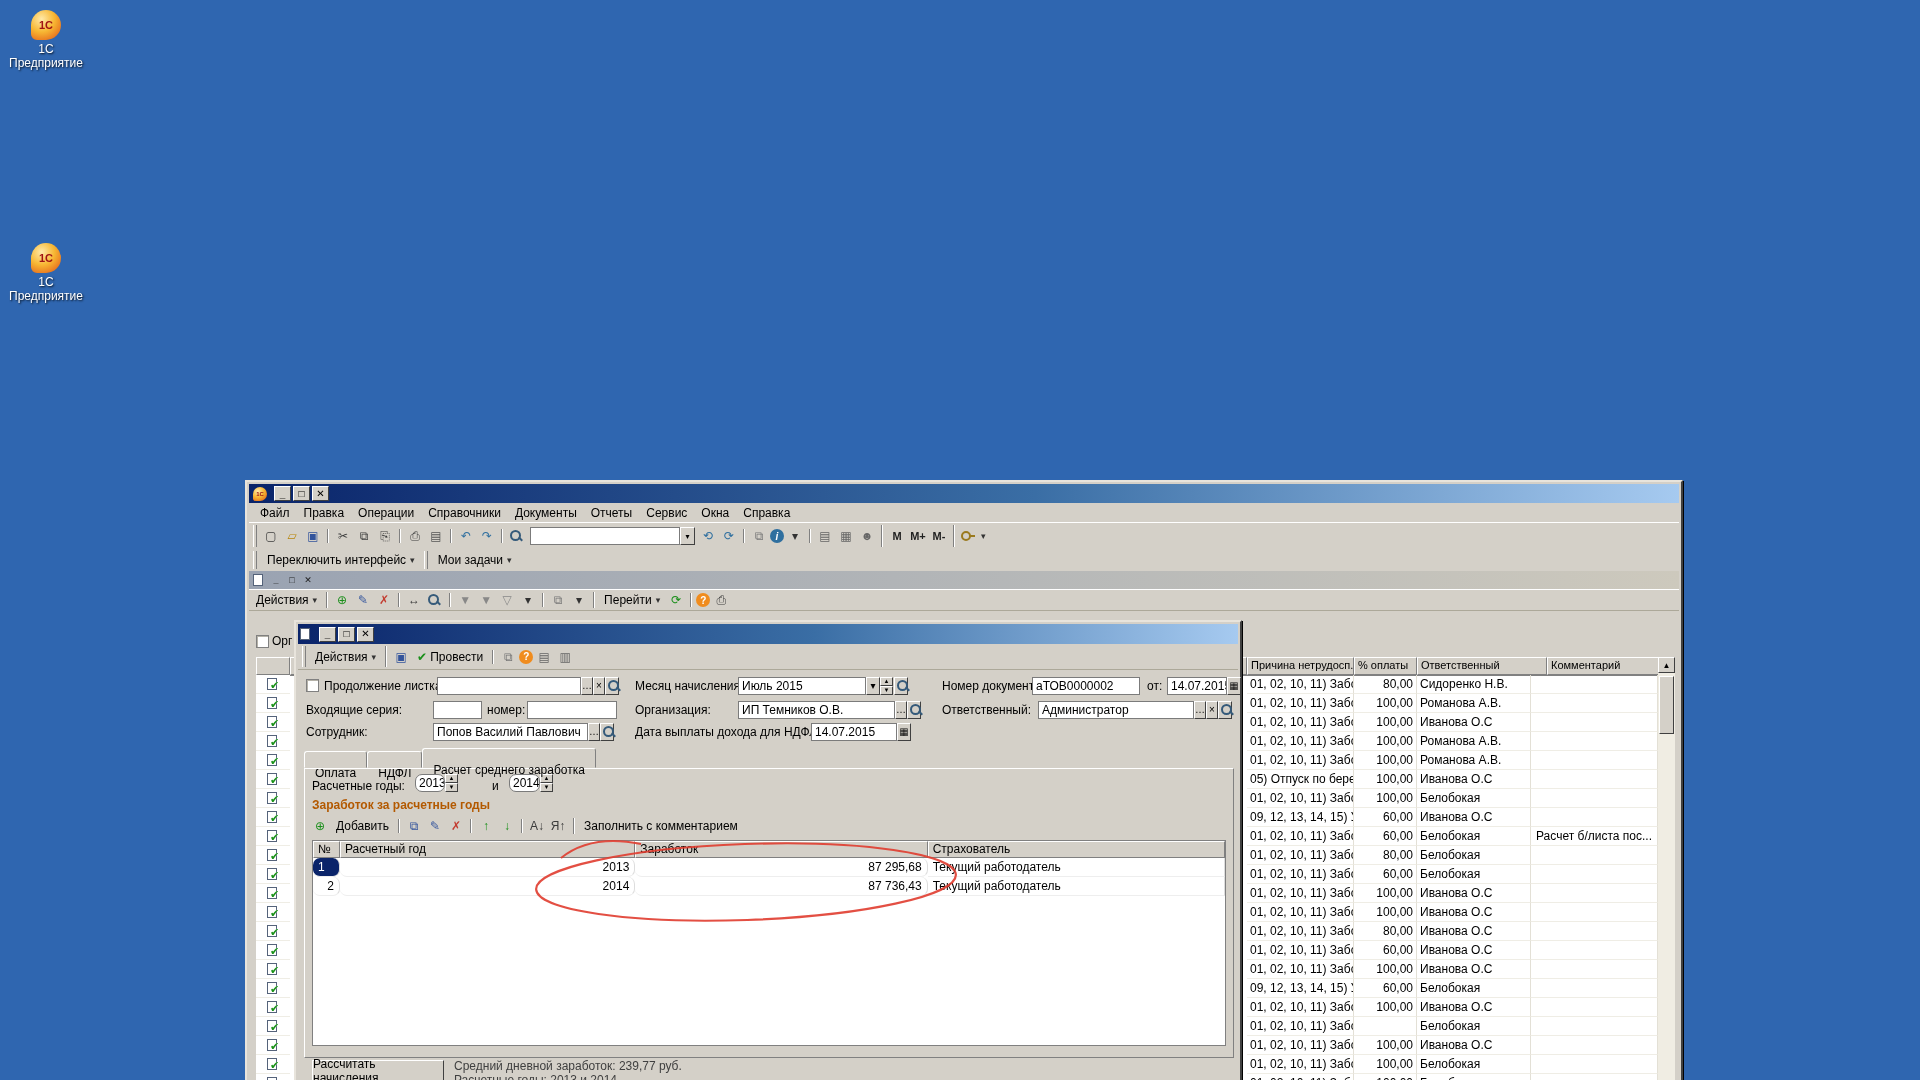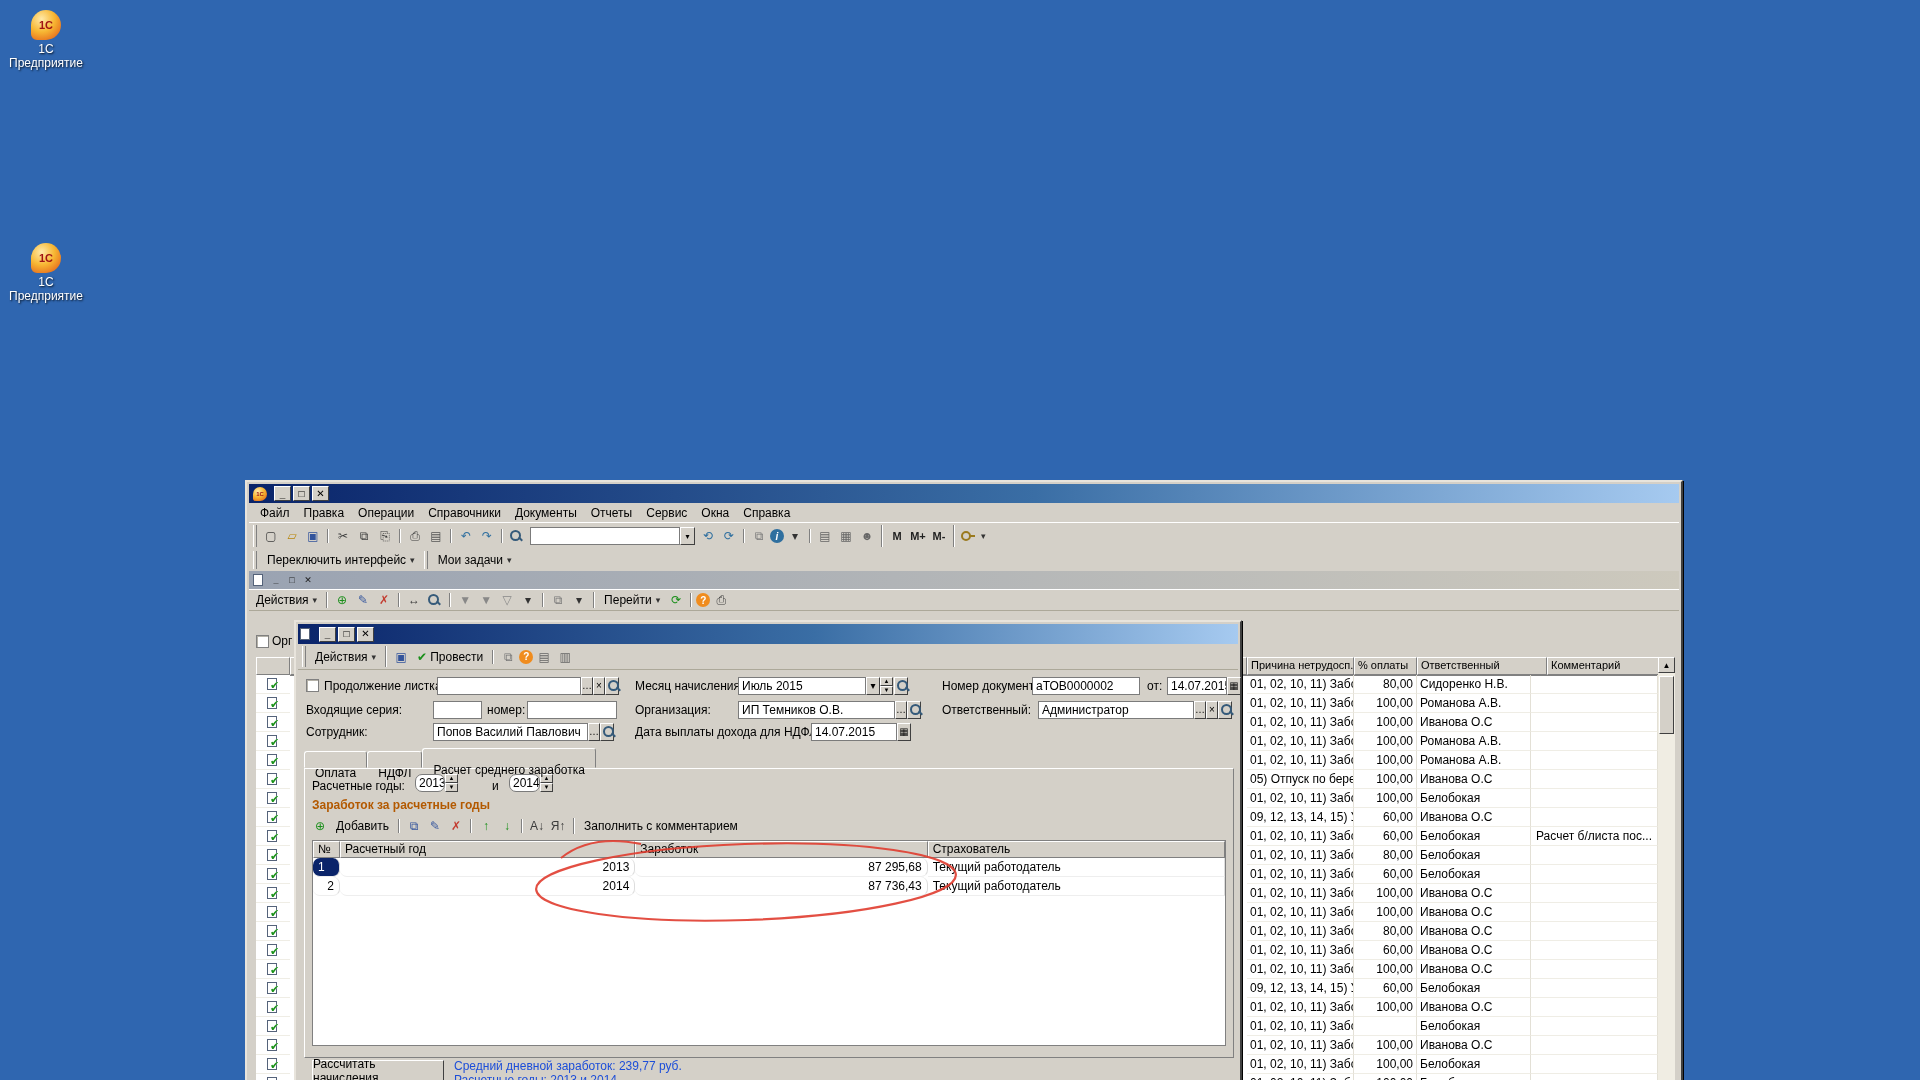--- a/index.html
+++ b/index.html
@@ -119,21 +119,21 @@
   .erow { display:flex; height:19px; }
   .ecell { font-size:12px; line-height:18px; padding:0 5px; border-right:1px solid #ddd; border-bottom:1px solid #eee;
            white-space:nowrap; overflow:hidden; }
   .e0 { width:27px; } .e1 { width:296px; } .e2 { width:293px; } .e3 { width:298px; }
   .num { text-align:right;border-radius:7px; }
   .ecell.sel { background:#0a246a; color:#fff; text-align:left; }
   .annot { position:absolute; pointer-events:none; z-index:5; }
   #dlg-footer-btn { position:absolute; left:16px; top:438px; width:132px; height:22px; background:#d4d0c8;
                     border:1px solid; border-color:#fff #404040 #404040 #fff; font-size:12px;
                     display:flex; align-items:center; justify-content:center; }
-  .summary-line { position:absolute; left:158px; color:#1d4ed8; font-size:12px; white-space:nowrap; }
+  .summary-line { position:absolute; left:158px; color:#404040; font-size:12px; white-space:nowrap; }
 </style>
 </head>
 <body>
 
 <div id="desktop">
 
   <div class="desk-icon" style="top:10px">
     <span class="logo1c logo-big">1С</span>
     <div class="desk-label">1С Предприятие</div>
   </div>

